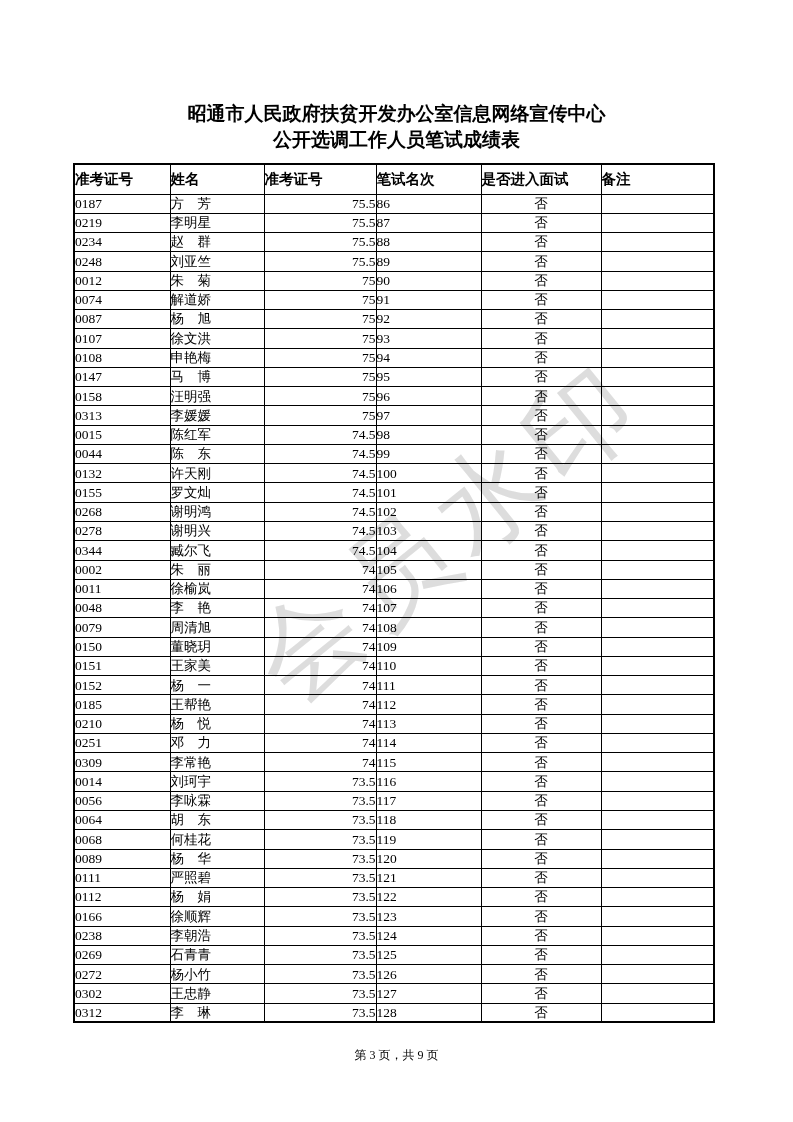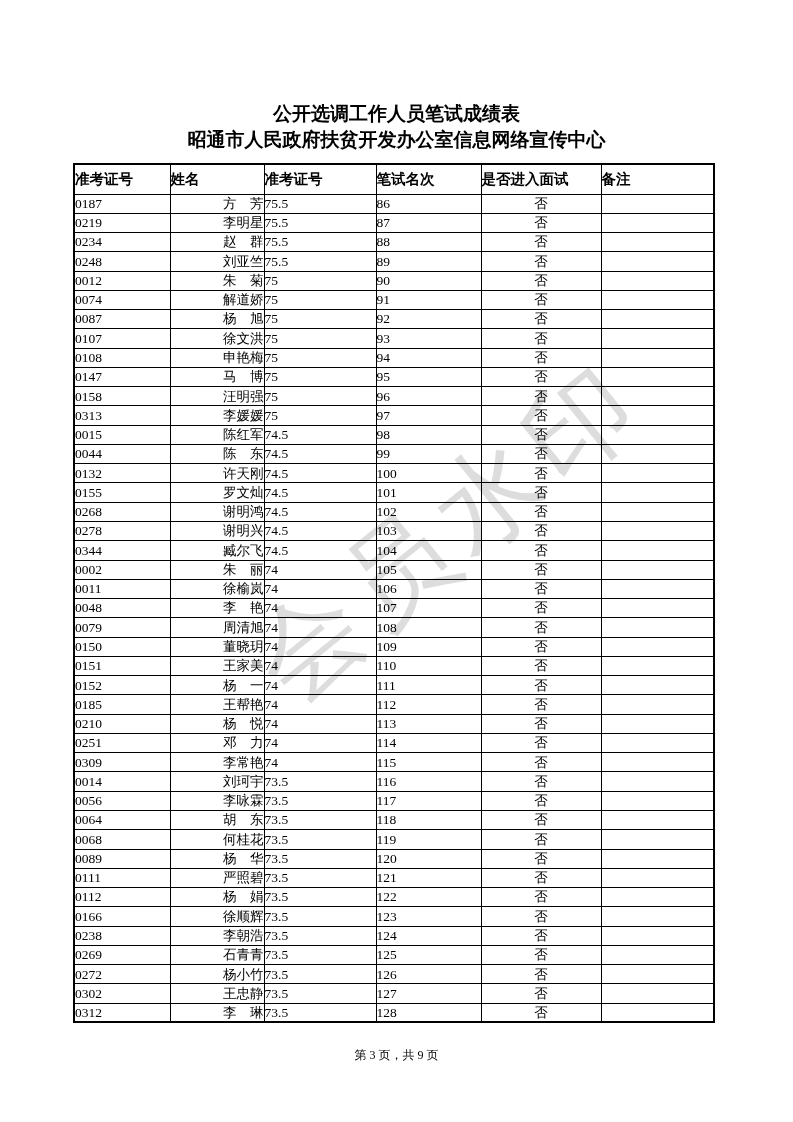--- a/index.html
+++ b/index.html
@@ -61,42 +61,42 @@
     font-family: "Liberation Sans", sans-serif;
     font-weight: bold;
     font-size: 14.5px;
     text-align: left;
   }
   table.score-table td {
     font-size: 13.5px;
     line-height: 1;
   }
   td.c0 { text-align: left; }
-  td.c1 { text-align: right; font-size: 14px; }
-  td.c2 { padding-right: 4px; }
+  td.c1 { text-align: left; font-size: 14px; }
+  td.c2 { text-align: right; padding-right: 4px; }
   td.c3 { text-align: left; }
   td.c4 { text-align: center; }
   td.c5 { text-align: left; }
   .page-footer {
     position: absolute;
     top: 1047px; left: 0; right: 0;
     text-align: center;
     font-size: 12px;
     color: #000;
     z-index: 2;
   }
 </style>
 </head>
 <body>
 
 <div class="watermark">会员水印</div>
 
 <div class="doc-title">
+  <div>昭通市人民政府扶贫开发办公室信息网络宣传中心</div>
   <div>公开选调工作人员笔试成绩表</div>
-  <div>昭通市人民政府扶贫开发办公室信息网络宣传中心</div>
 </div>
 
 <table class="score-table">
   <colgroup>
     <col style="width:96px">
       <col style="width:94px">
       <col style="width:112px">
     <col style="width:105px">
       <col style="width:120px">
       <col style="width:113px">

